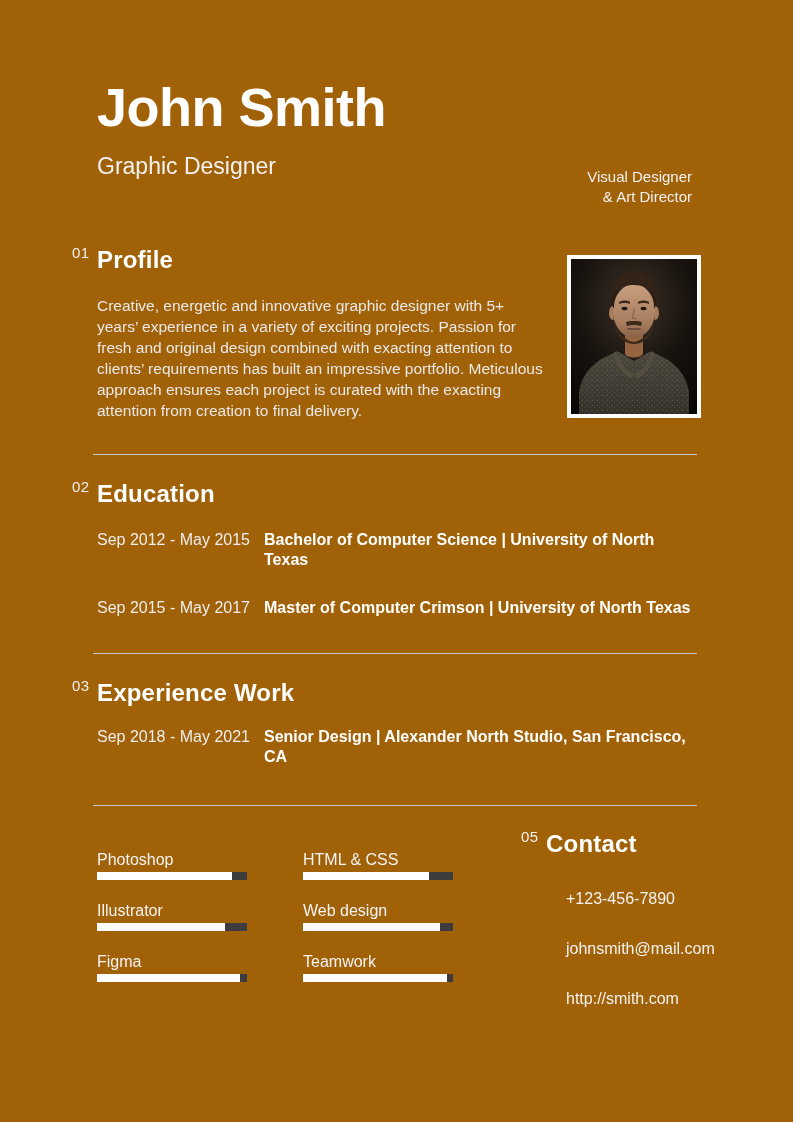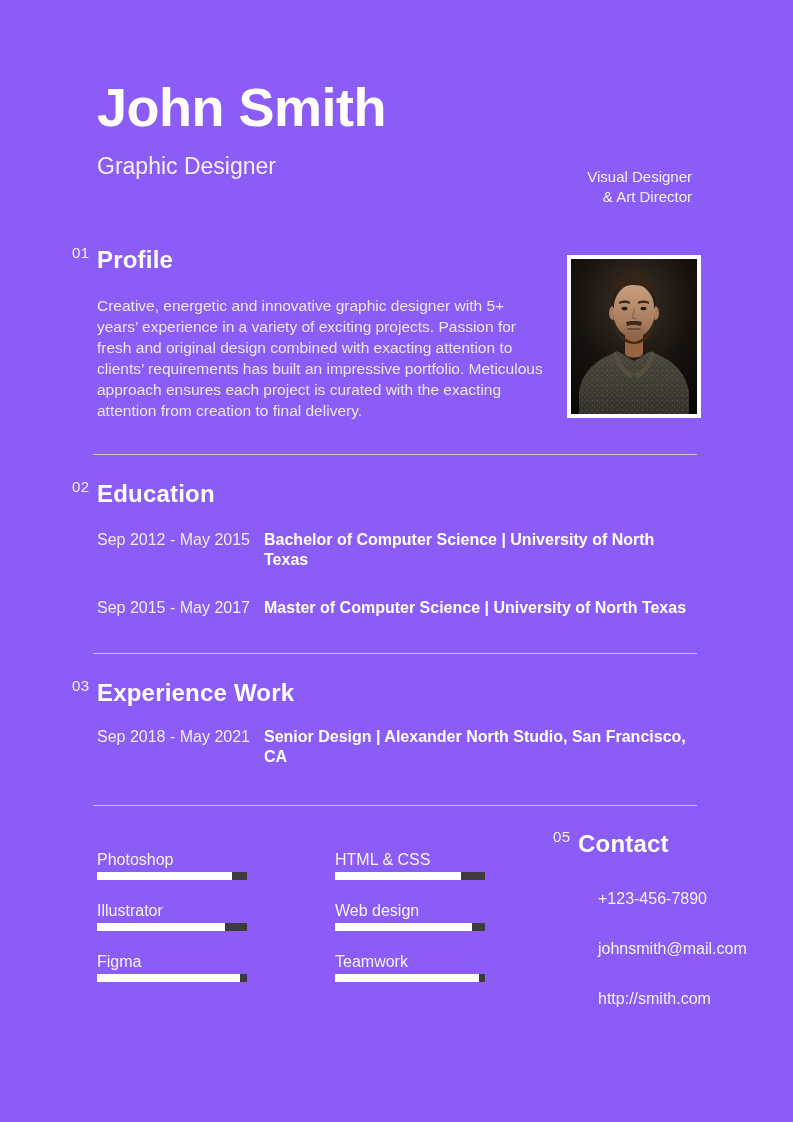--- a/index.html
+++ b/index.html
@@ -1,20 +1,20 @@
 <!DOCTYPE html>
 <html><head>
 <meta charset="utf-8">
 <style>
   html,body{margin:0;padding:0;background:#211f1f;}
   .page{
     position:relative;
     width:793px;height:1122px;
     margin:0 auto;
-    background:#8b5cf6;
+    background:#a16207;
     color:#ffffff;
     font-family:"Liberation Sans","DejaVu Sans",sans-serif;
     box-sizing:border-box;
     padding:0 96px 0 97px;
     overflow:hidden;
   }
   
   .name{
     margin:76px 0 0 0;
     font-size:54px;line-height:62px;font-weight:700;
@@ -65,21 +65,21 @@
   .t-period{font-weight:400;color:#efeded;}
   .t-desc{font-weight:700;color:#ffffff;}
   .divider.d2{margin-top:35px;}
   .exp{margin-top:24px;}
   .exp .rows{margin-top:19px;}
   .exp .t-row + .t-row{margin-top:45px;}
   .divider.d3{margin-top:38px;}
   
   .bottom{display:flex;margin-top:23px;}
   .skills{flex:0 0 356px;}
-  .skills-grid{display:flex;gap:88px;margin-top:21px;}
+  .skills-grid{display:flex;gap:56px;margin-top:21px;}
   .skill-col{display:flex;flex-direction:column;gap:21px;width:150px;}
   .skill-item{width:150px;}
   .skill-name{font-size:16px;line-height:19px;color:#f5f3f3;}
   .skill-track{margin-top:3px;width:150px;height:8px;background:#3d3b3b;}
   .skill-fill{height:8px;background:#ffffff;}
   .contact{margin-left:93px;position:relative;}
   .contact-list{margin-top:30px;font-size:16px;line-height:20px;color:#f3f1f1;margin-left:20px;}
   .contact-item + .contact-item{margin-top:30px;}
 </style>
 </head>
@@ -166,21 +166,21 @@
       <span class="sec-num">02</span>
       <span>Education</span>
     </h2>
     <div class="rows">
       <div class="t-row">
         <span class="t-period">Sep 2012 - May 2015</span>
         <span class="t-desc">Bachelor of Computer Science | University of North Texas</span>
       </div>
       <div class="t-row">
         <span class="t-period">Sep 2015 - May 2017</span>
-        <span class="t-desc">Master of Computer Science | University of North Texas</span>
+        <span class="t-desc">Master of Computer Crimson | University of North Texas</span>
       </div>
     </div>
   </div>
 
   <hr class="divider d2">
 
   <div class="section exp">
     <h2 class="sec-head">
       <span class="sec-num">03</span>
       <span>Experience Work</span>

